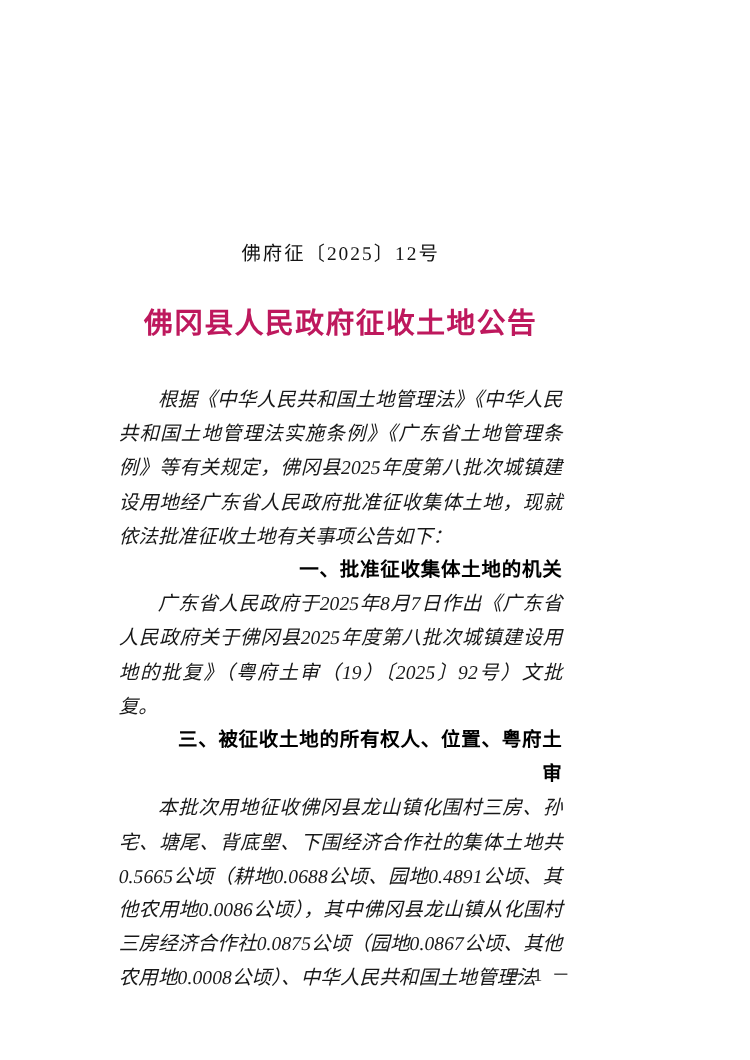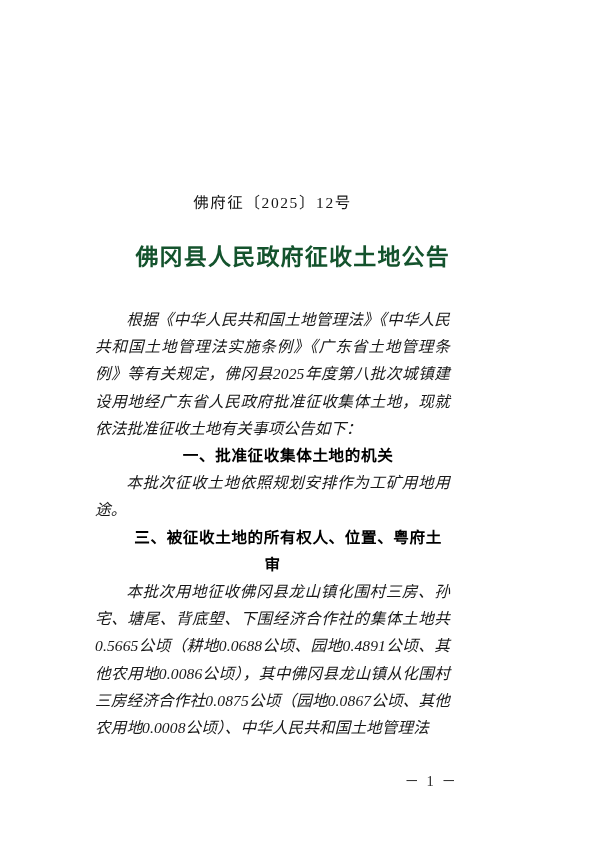--- a/index.html
+++ b/index.html
@@ -24,25 +24,25 @@
   }
   .doc-number {
     text-align: center;
     font-size: 15.5px;
     letter-spacing: 1.6px;
     color: #141414;
     margin: 0 0 26px 0;
     font-weight: 400;
   }
   .doc-title {
-    text-align: right;
+    text-align: center;
     font-size: 23px;
     font-weight: bold;
     letter-spacing: 1.2px;
-    color: #14532d;
+    color: #be185d;
     margin: 0 0 34px 0;
     font-family: "Liberation Sans", "DejaVu Sans", sans-serif;
   }
   .body-block {
     font-size: 15.6px;
     line-height: 27.2px;
     text-align: justify;
     text-justify: inter-ideograph;
     letter-spacing: 0.1px;
     color: #181818;
@@ -54,21 +54,21 @@
     text-justify: inter-ideograph;
     font-style: italic;
   }
   p.heading {
     margin: 0;
     text-indent: 2em;
     font-weight: bold;
     font-family: "Liberation Sans", "DejaVu Sans", sans-serif;
     letter-spacing: 0.6px;
     color: #000000;
-    text-align: center;
+    text-align: right;
   }
   .page-number {
     position: absolute;
     bottom: 58px;
     right: 78px;
     font-size: 14.5px;
     letter-spacing: 2px;
     color: #2a2a2a;
   }
 </style>
@@ -77,20 +77,20 @@
 
 <div class="page">
 
   <div class="doc-number">佛府征〔2025〕12号</div>
 
   <h1 class="doc-title">佛冈县人民政府征收土地公告</h1>
 
   <div class="body-block" id="body-block">
       <p class="para">根据《中华人民共和国土地管理法》《中华人民共和国土地管理法实施条例》《广东省土地管理条例》等有关规定，佛冈县2025年度第八批次城镇建设用地经广东省人民政府批准征收集体土地，现就依法批准征收土地有关事项公告如下：</p>
       <p class="heading">一、批准征收集体土地的机关</p>
-      <p class="para">本批次征收土地依照规划安排作为工矿用地用途。</p>
+      <p class="para">广东省人民政府于2025年8月7日作出《广东省人民政府关于佛冈县2025年度第八批次城镇建设用地的批复》（粤府土审（19）〔2025〕92号）文批复。</p>
       <p class="heading">三、被征收土地的所有权人、位置、粤府土审</p>
       <p class="para">本批次用地征收佛冈县龙山镇化围村三房、孙宅、塘尾、背底塱、下围经济合作社的集体土地共0.5665公顷（耕地0.0688公顷、园地0.4891公顷、其他农用地0.0086公顷），其中佛冈县龙山镇从化围村三房经济合作社0.0875公顷（园地0.0867公顷、其他农用地0.0008公顷）、中华人民共和国土地管理法</p>
     </div>
 
   <div class="page-number">－ 1 －</div>
 
 </div>
 
 </body></html>

